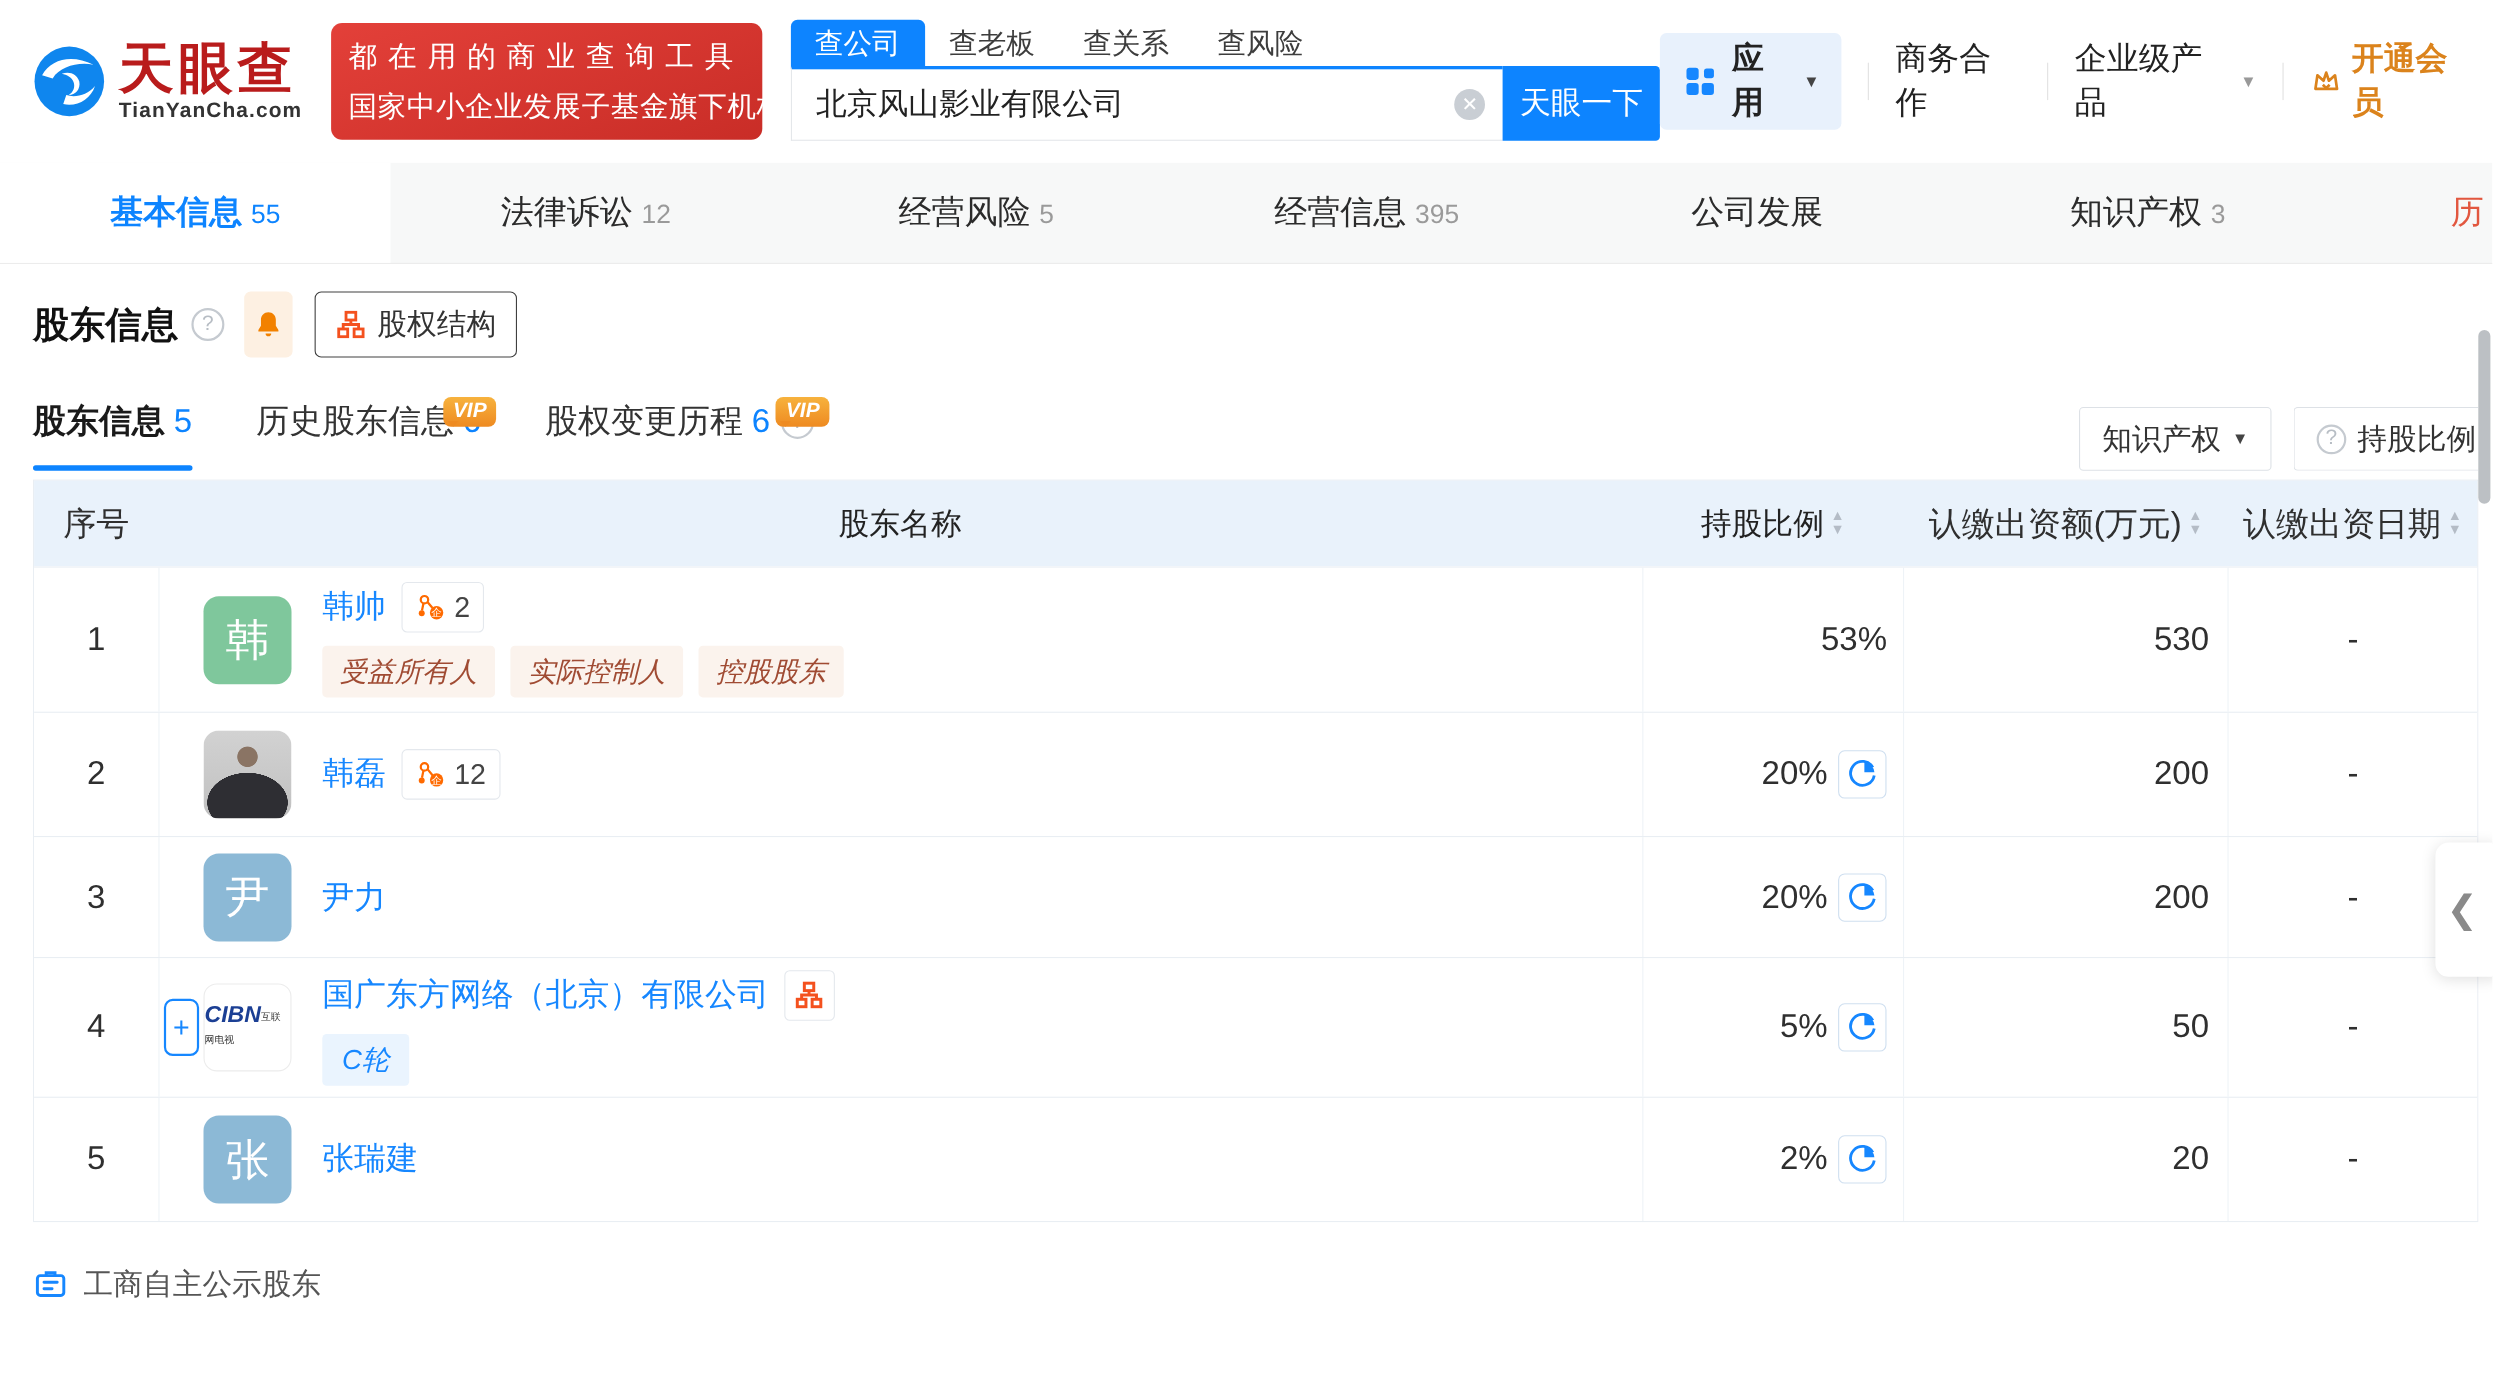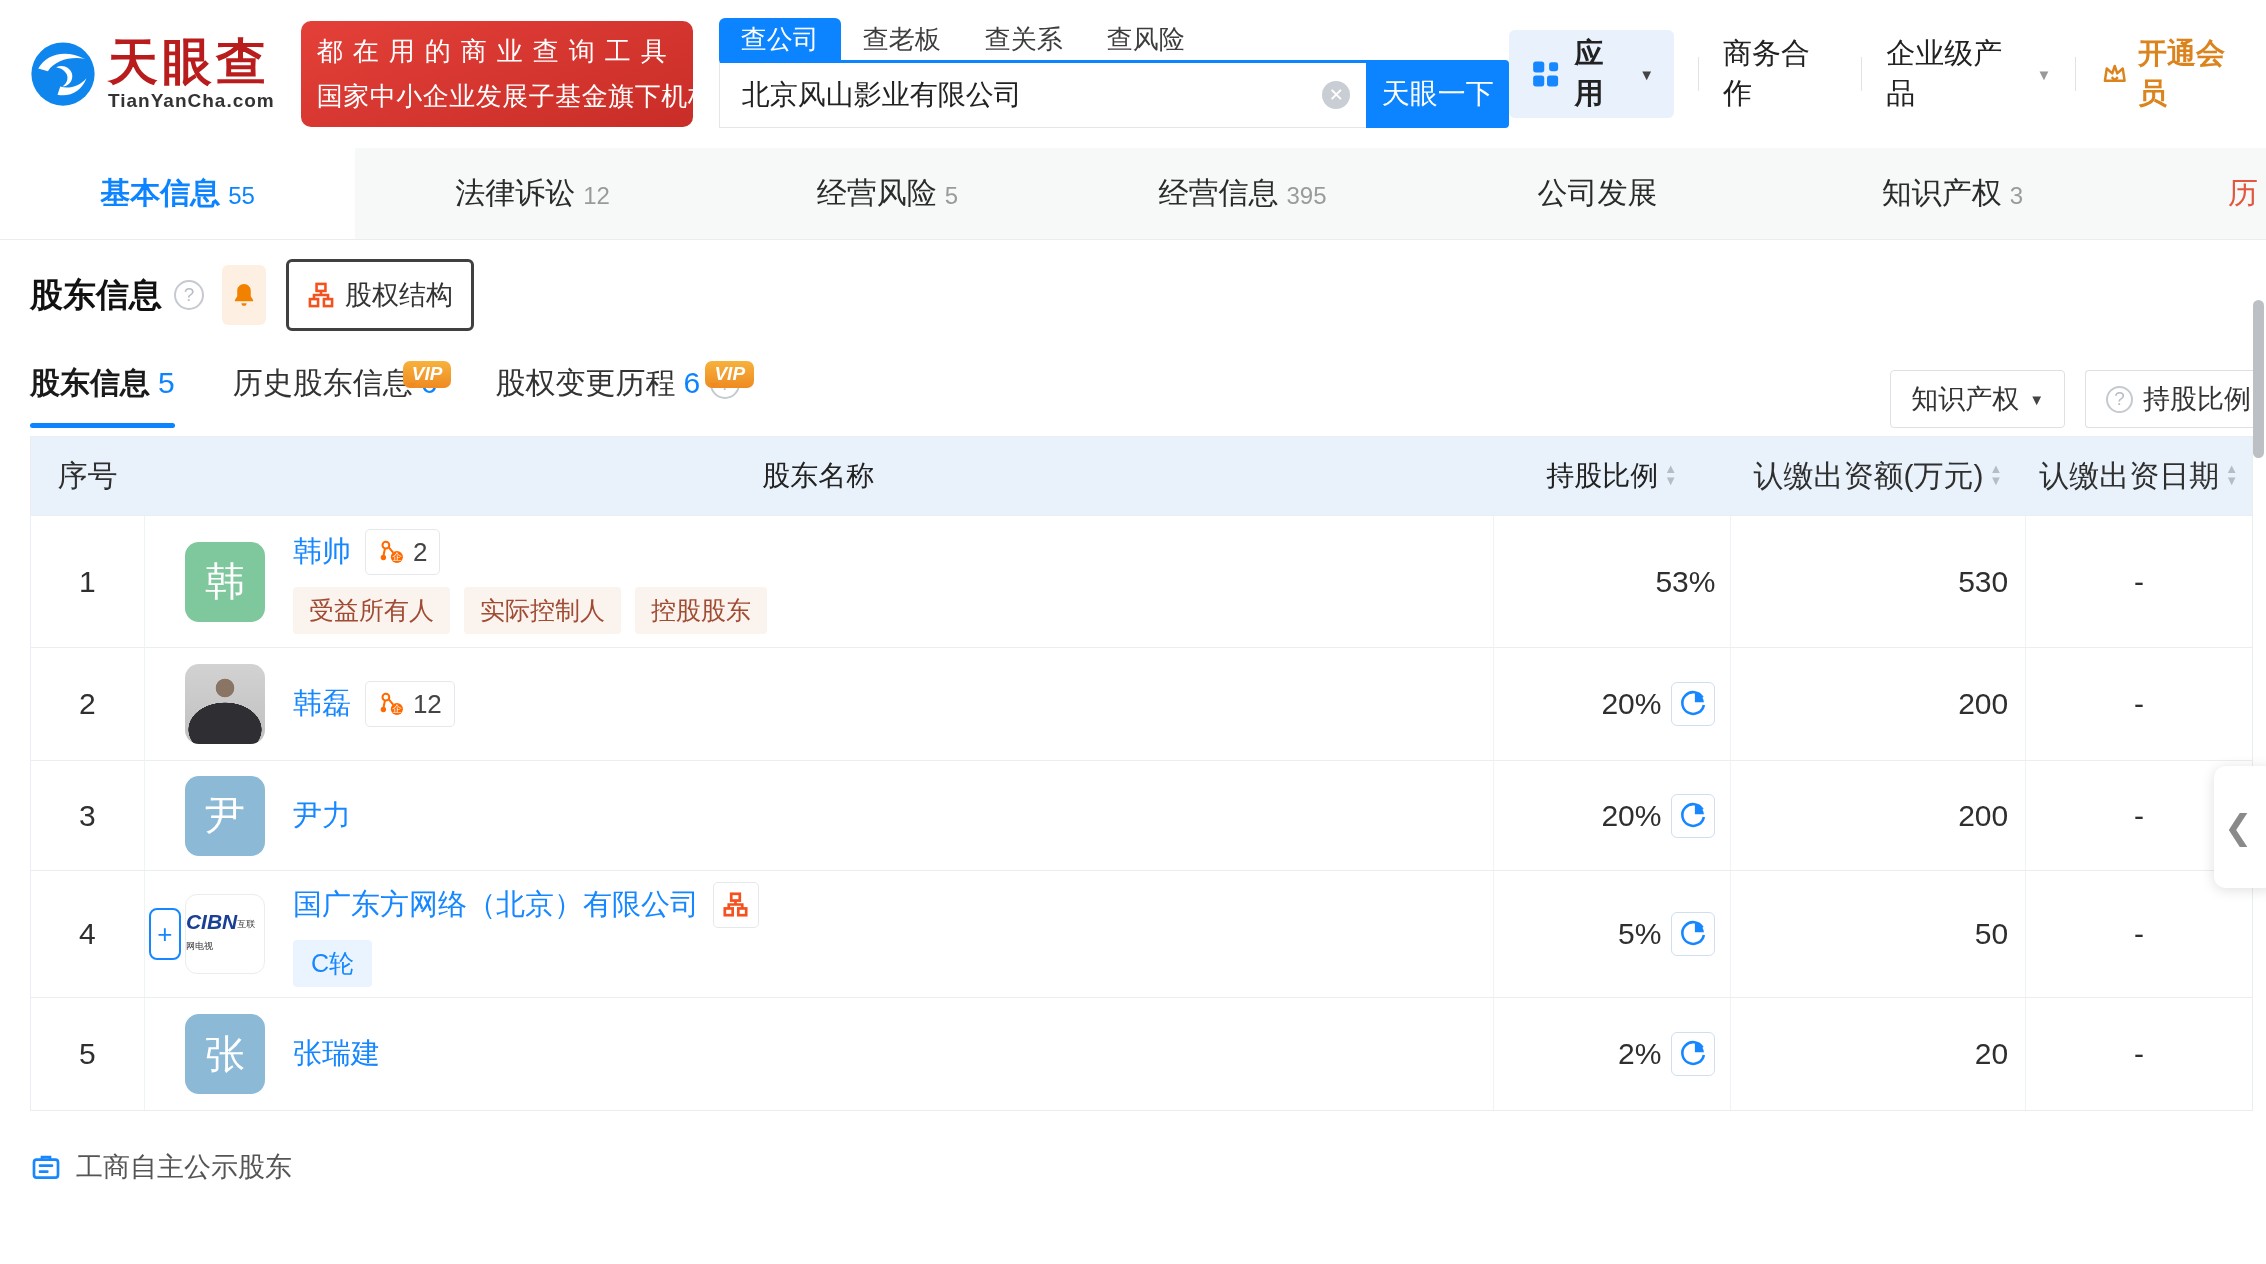--- a/index.html
+++ b/index.html
@@ -56,21 +56,21 @@
   .mtab.partial .t { color:#e2573f; }
 
   
   main { padding-left:30px; }
   .section-head { margin-top:24px; height:62px; display:flex; align-items:center; }
   .sec-title { font-size:33px; font-weight:bold; color:#111; }
   .help { width:30px; height:30px; border:2px solid #c5cad0; border-radius:50%; color:#b7bdc4;
           font-size:19px; display:flex; align-items:center; justify-content:center; margin-left:12px; }
   .bell-box { width:44px; height:60px; background:#fdf0e2; border-radius:6px; display:flex;
               align-items:center; justify-content:center; margin-left:18px; cursor:pointer; }
-  .equity-btn { height:72px; border:3px solid #404040; border-radius:6px; background:#fff; display:flex;
+  .equity-btn { height:60px; border:1px solid #404040; border-radius:6px; background:#fff; display:flex;
                 align-items:center; padding:0 18px; margin-left:20px; cursor:pointer; }
   .equity-btn span { font-size:27px; color:#333; margin-left:10px; }
 
   
   .subbar { margin-top:14px; height:88px; display:flex; align-items:flex-end; padding-right:13px; }
   .subtab { position:relative; display:flex; align-items:baseline; padding-bottom:24px; margin-right:58px; cursor:pointer; }
   .subtab .t { font-size:30px; color:#333; }
   .subtab .c { font-size:30px; color:#0d84ff; margin-left:8px; }
   .subtab.active .t { color:#1a1a1a; font-weight:bold; }
   .subtab.active::after { content:""; position:absolute; left:0; right:0; bottom:0; height:5px; background:#0d84ff; border-radius:3px; }
@@ -119,21 +119,21 @@
   .cibn { color:#1b3f94; font-weight:bold; font-style:italic; font-size:21px; letter-spacing:0; line-height:20px; }
   .cibn small { color:#333; font-size:9px; font-style:normal; font-weight:normal; vertical-align:2px; }
   .nm-col { display:flex; flex-direction:column; justify-content:center; margin-left:28px; gap:12px; }
   .nm-line { display:flex; align-items:center; }
   .nm-link { font-size:29px; color:#1687ff; cursor:pointer; white-space:nowrap; }
   .rel-badge { margin-left:14px; height:46px; border:1px solid #e4e8ed; border-radius:5px; display:flex;
                align-items:center; padding:0 12px; cursor:pointer; background:#fff; }
   .rel-badge b { font-size:26px; color:#444; font-weight:normal; margin-left:8px; }
   .org-badge { margin-left:14px; width:46px; height:46px; border:1px solid #e4e8ed; border-radius:5px;
                display:flex; align-items:center; justify-content:center; cursor:pointer; background:#fff; }
-  .tags { display:flex; gap:14px; }
+  .tags { display:flex; gap:14px;font-style:italic; }
   .tag-warm { background:#fbf3ed; color:#a04b33; font-size:25px; padding:7px 16px; border-radius:4px; white-space:nowrap; }
   .tag-blue { background:#eaf4fe; color:#1687ff; font-size:25px; padding:7px 18px; border-radius:4px; white-space:nowrap; }
   .ratio-val { font-size:30px; color:#2f2f2f; }
   .pie-btn { width:44px; height:44px; border:1px solid #cfdff0; border-radius:6px; margin-left:10px;
              display:flex; align-items:center; justify-content:center; cursor:pointer; background:#fff; }
 
   
   .foot-note { margin-top:38px; display:flex; align-items:center; }
   .foot-note span { font-size:27px; color:#555; margin-left:14px; }
 

